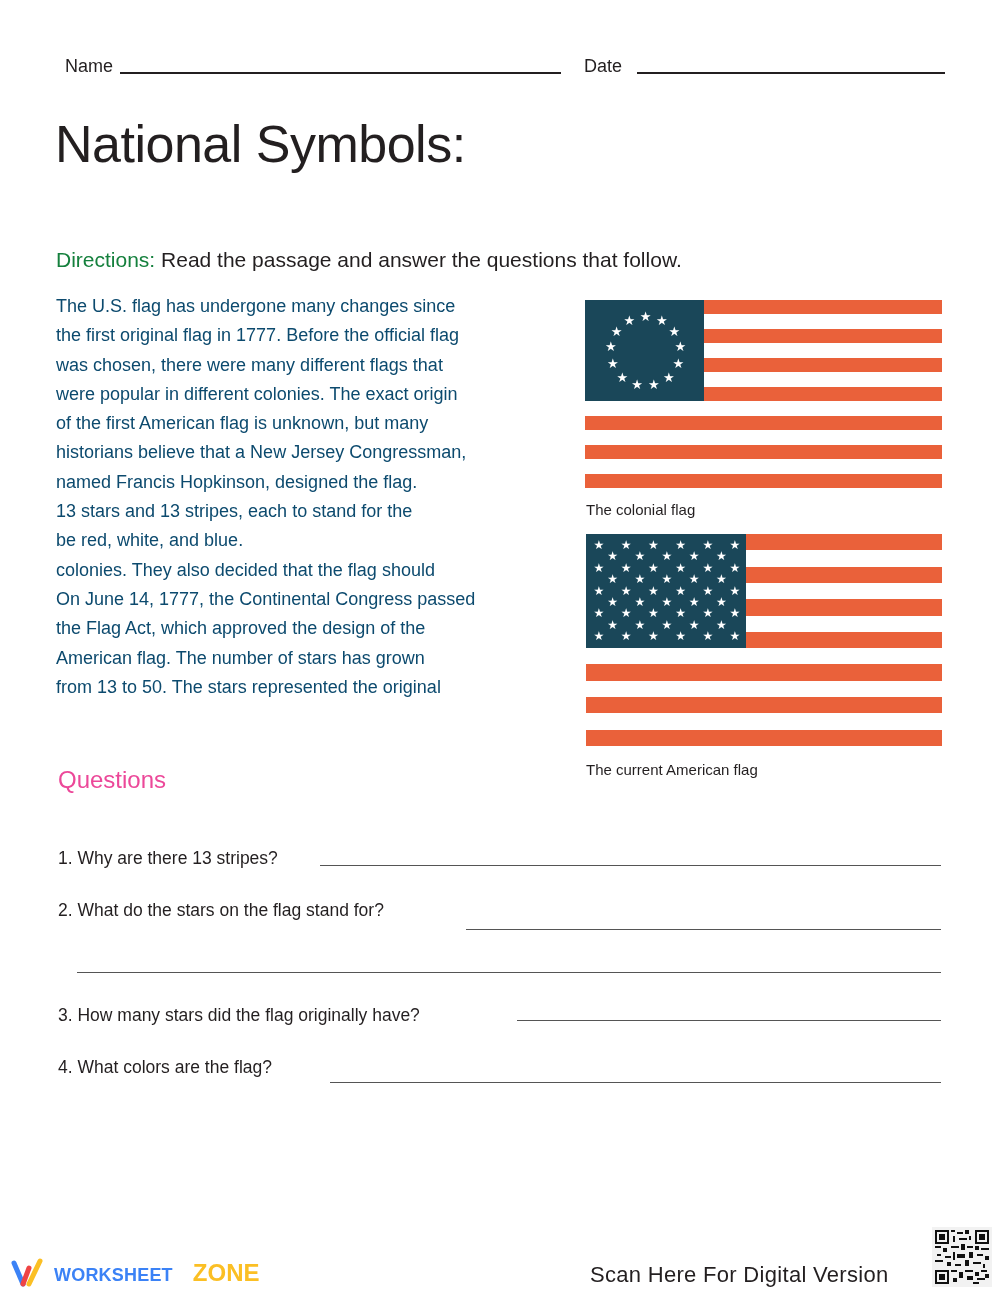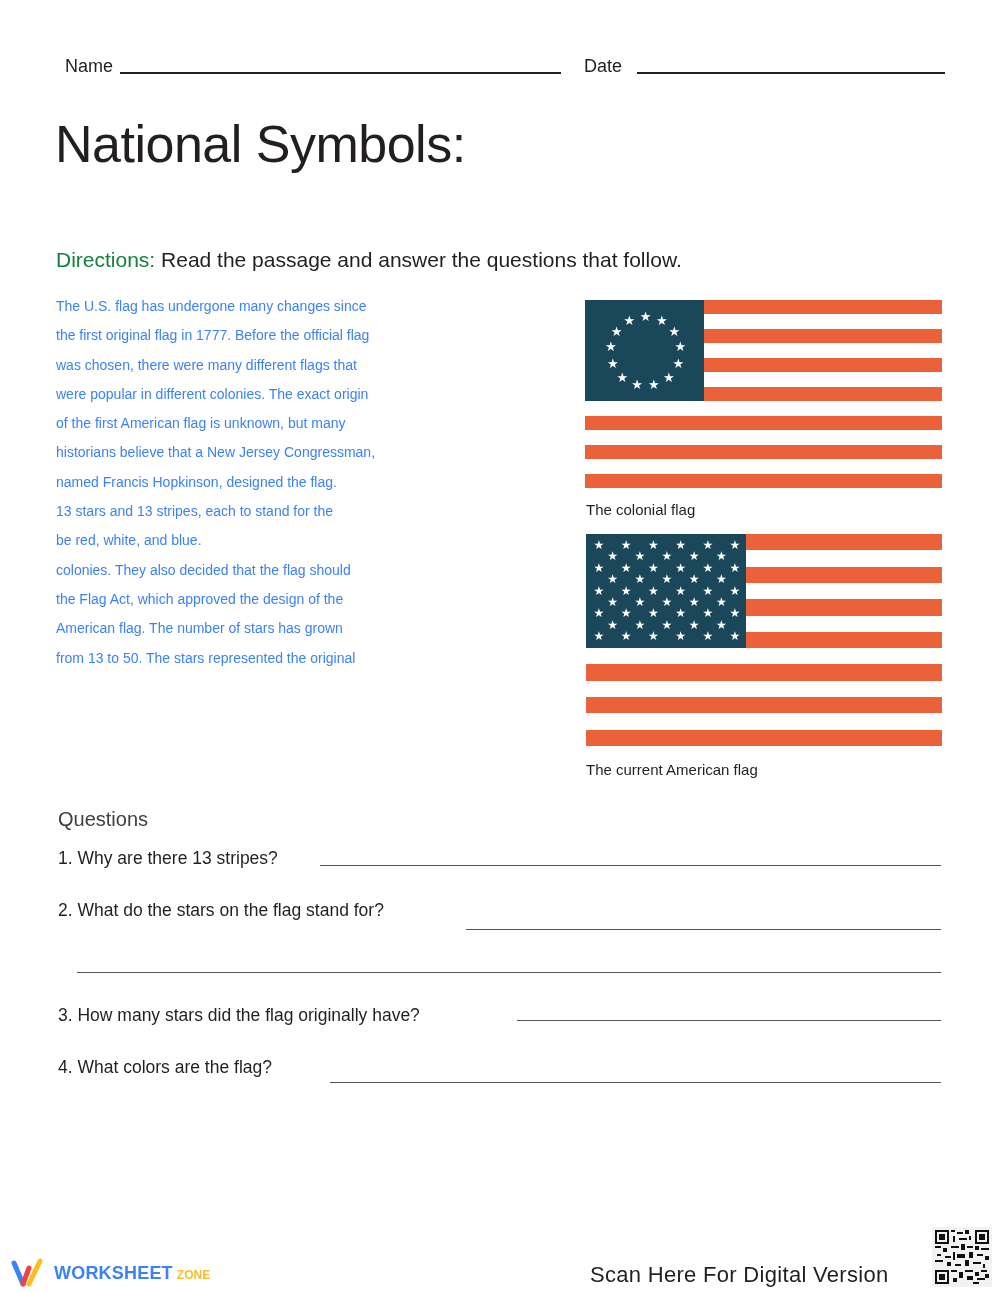--- a/index.html
+++ b/index.html
@@ -11,40 +11,40 @@
     
     .hdr-label { font-size: 18px; color: #231f20; top: 56px; }
     .hdr-line { height: 1.5px; background: #231f20; top: 72px; }
 
     
     .title { left: 55px; top: 110px; font-size: 52px; line-height: 68px; color: #231f20; font-weight: 400; letter-spacing: -0.5px; }
     .directions { left: 56px; top: 246px; font-size: 21px; line-height: 28px; }
     .directions .dir-label { color: #15803d; }
 
     
-    .passage { left: 56px; top: 292px; width: 470px; font-size: 14px; line-height: 29.3px; color: #3b82f6; }
+    .passage { left: 56px; top: 292px; width: 470px; font-size: 18px; line-height: 29.3px; color: #0c4a6e; }
     .passage p { margin: 0; }
 
     
     .flag { overflow: hidden; }
     .stripe { position: absolute; left: 0; right: 0; background: #ea613a; }
     .canton { position: absolute; left: 0; top: 0; background: #1a4759; }
     .star { position: absolute; color: #ffffff; line-height: 1; transform: translate(-50%, -50%); }
 
     .caption { font-size: 15px; color: #231f20; }
 
     
-    .q-heading { left: 58px; top: 808px; font-size: 20px; color: #404040; }
+    .q-heading { left: 58px; top: 766px; font-size: 24px; color: #ec4899; }
     .q-text { font-size: 17.5px; color: #231f20; }
     .ans-line { height: 1px; background: #555555; }
 
     
     .brand { left: 10px; top: 1258px; display: flex; align-items: center; gap: 8px; }
     .brand-name-a { color: #3b82f6; font-weight: 700; font-size: 18px; letter-spacing: 0.2px; }
-    .brand-name-b { color: #fbbf24; font-weight: 700; font-size: 12px; margin-left: 4px; }
+    .brand-name-b { color: #fbbf24; font-weight: 700; font-size: 24px; margin-left: 20px; }
     .scan-text { left: 590px; top: 1262px; font-size: 22px; color: #231f20; letter-spacing: 0.3px; }
     .qr { left: 932px; top: 1227px; width: 60px; height: 60px; background: #f2f2f2; padding: 3px; }
   </style>
 </head>
 <body>
 
 <span class="abs hdr-label" style="left:65px;">Name</span>
 <div class="abs hdr-line" style="left:120px; width:441px;"></div>
 <span class="abs hdr-label" style="left:584px;">Date</span>
 <div class="abs hdr-line" style="left:637px; width:308px;"></div>
@@ -61,20 +61,21 @@
   <p>The U.S. flag has undergone many changes since</p>
   <p>the first original flag in 1777. Before the official flag</p>
   <p>was chosen, there were many different flags that</p>
   <p>were popular in different colonies. The exact origin</p>
   <p>of the first American flag is unknown, but many</p>
   <p>historians believe that a New Jersey Congressman,</p>
   <p>named Francis Hopkinson, designed the flag.</p>
   <p>13 stars and 13 stripes, each to stand for the</p>
   <p>be red, white, and blue.</p>
   <p>colonies. They also decided that the flag should</p>
+  <p>On June 14, 1777, the Continental Congress passed</p>
   <p>the Flag Act, which approved the design of the</p>
   <p>American flag. The number of stars has grown</p>
   <p>from 13 to 50. The stars represented the original</p>
 </div>
 
 <div class="abs flag" id="flag-colonial" style="left:585px; top:300px; width:357px; height:188px;">
 <div class="stripe" style="top: 0px; height: 14.4615px; background: rgb(234, 97, 58);"></div>
     <div class="stripe" style="top: 28.9231px; height: 14.4615px; background: rgb(234, 97, 58);"></div>
     <div class="stripe" style="top: 57.8462px; height: 14.4615px; background: rgb(234, 97, 58);"></div>
     <div class="stripe" style="top: 86.7692px; height: 14.4615px; background: rgb(234, 97, 58);"></div>

